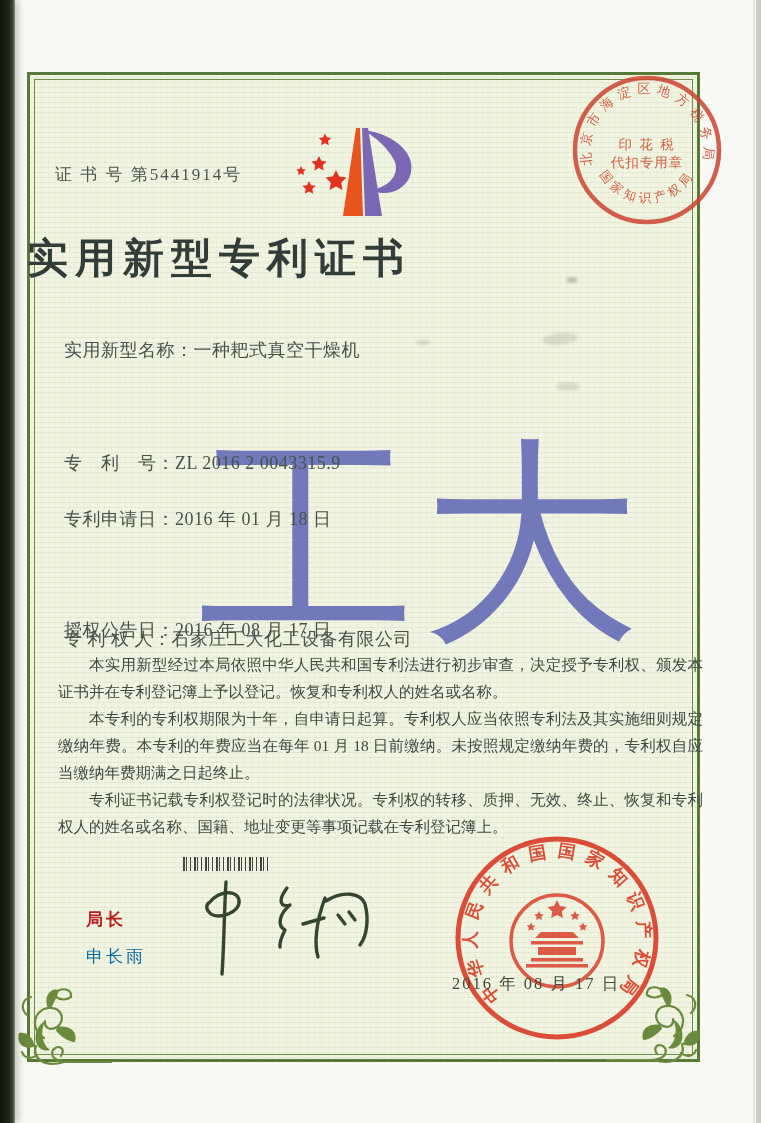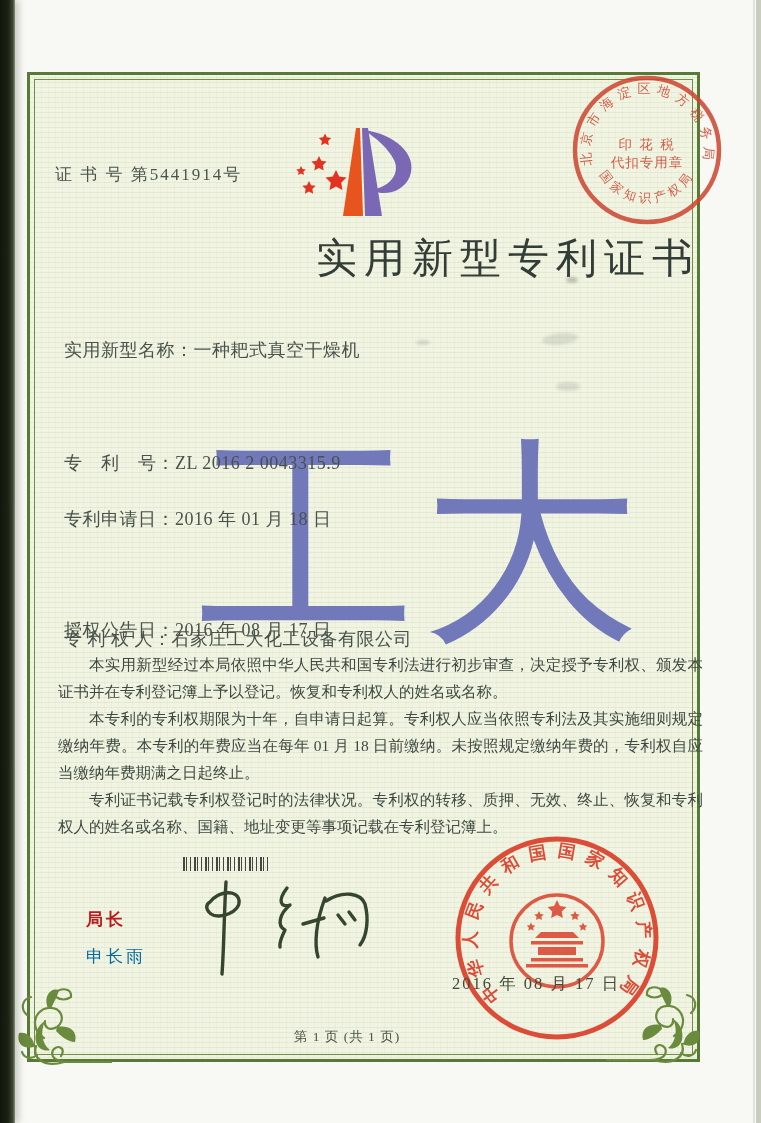--- a/index.html
+++ b/index.html
@@ -22,22 +22,22 @@
       repeating-linear-gradient(180deg, rgba(130,152,82,.11) 0 1px, rgba(0,0,0,0) 1px 5px),
       repeating-linear-gradient(90deg, rgba(130,152,82,.05) 0 1px, rgba(0,0,0,0) 1px 7px);
   }
   .frame-outer{left:27px;top:72px;width:667px;height:984px;border:3px solid #587a37;}
   .frame-inner{left:34px;top:79px;width:657px;height:974px;border:1px solid #6f8f48;}
   .flourish{width:100px;height:96px;color:#6a8a3d;}
   .flourish-bl{left:12px;top:984px;}
   .flourish-br{left:606px;top:982px;transform:scaleX(-1);}
   
   .cert-number{left:55px;top:121px;font-size:17px;color:#4b554d;letter-spacing:2px;margin-top:42px;}
-  .cert-title{left:27px;top:231px;width:673px;text-align:right;font-size:41px;
-    font-weight:400;letter-spacing:7px;color:#333d37;}
+  .cert-title{left:27px;top:231px;width:673px;text-align:left;font-size:41px;
+    font-weight:700;letter-spacing:7px;color:#333d37;}
   .field-row{left:64px;font-size:18px;color:#48524b;letter-spacing:.5px;white-space:nowrap;}
   .f1{top:338px;} .f2{top:396px;} .f3{top:451px;} .f4{top:507px;text-align:right;} .f5{top:592px;margin-top:35px;} .f6{top:618px;}
   .paragraphs{left:58px;top:651px;width:645px;font-size:15.5px;line-height:27px;
     color:#3e4a41;text-align:justify;}
   .paragraphs p{margin:0;text-indent:2em;}
   .watermark{left:198px;top:436px;font-size:218px;line-height:1;letter-spacing:6px;
     color:#6b73b9;opacity:.95;z-index:2;white-space:nowrap;}
   .content{z-index:5;} .stamp{z-index:6;} .over-seal{z-index:7;}
   .barcode{left:183px;top:857px;width:86px;height:14px;opacity:.8;
     background:repeating-linear-gradient(90deg,#1c1c1c 0 2px,rgba(0,0,0,0) 2px 3px,#1c1c1c 3px 4px,rgba(0,0,0,0) 4px 7px,#1c1c1c 7px 8px,rgba(0,0,0,0) 8px 11px);}
@@ -180,21 +180,20 @@
       <path d="M83,104 L127,104 L121,98 L89,98 Z"></path>
       <rect x="79" y="107" width="52" height="3.5"></rect>
       <rect x="86" y="113" width="38" height="8"></rect>
       <rect x="79" y="124" width="52" height="3.5"></rect>
       <rect x="74" y="130" width="62" height="3.5"></rect>
     </g>
   </svg>
 
   <div class="abs over-seal issue-date">2016 年 08 月 17 日</div>
 
-  <div class="abs content page-footer">第 1 页 (共 1 页)</div>
 
   <div class="abs smudge sm1"></div>
   <div class="abs smudge sm2"></div>
   <div class="abs smudge sm3"></div>
   <div class="abs smudge sm4"></div>
 
   <div class="abs scan-edge-left"></div>
   <div class="abs scan-crease"></div>
   <div class="abs scan-edge-right"></div>
 

